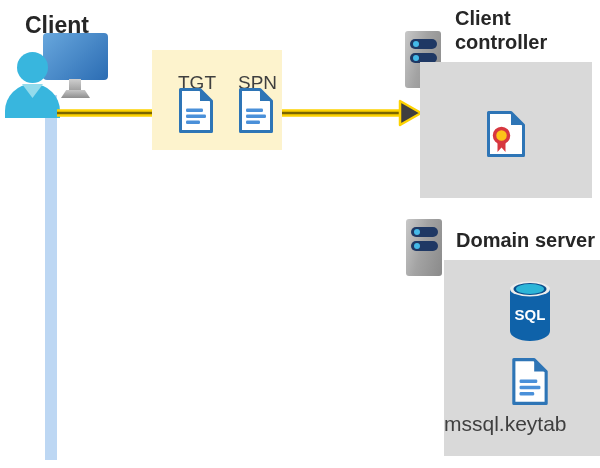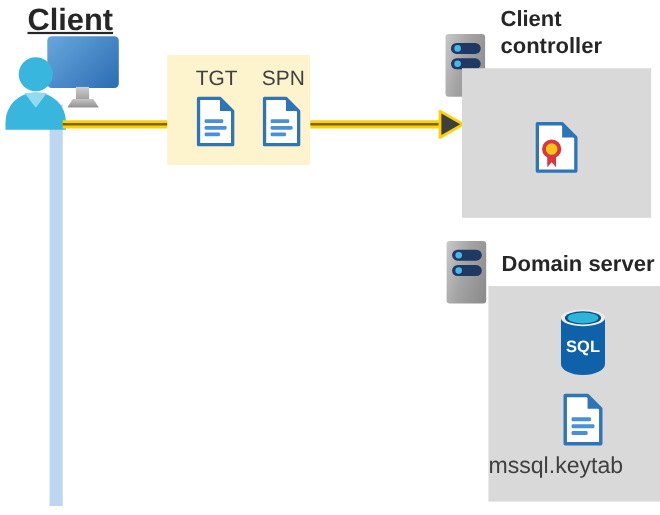--- a/index.html
+++ b/index.html
@@ -1,20 +1,20 @@
 <!DOCTYPE html>
 <html style="--accent-yellow: #fdd200; --arrow-core: #7a6600; --arrowhead-fill: #3f3f3f; --pale-yellow-box: #fdf3cd; --server-box-gray: #d9d9d9; --doc-blue: #2e75b6; --doc-line-blue: #4a90d9; --timeline-blue: #bdd7f3; --person-cyan: #38b6de; --person-cyan-light: #93dbec; --monitor-blue-light: #68a7dd; --monitor-blue-dark: #2b6cb3; --slot-navy: #1f3864; --slot-dot-cyan: #45b9e8; --seal-red: #d7373f; --seal-yellow: #fcc419; --sql-body-blue: #0f62a9; --sql-top-cyan: #2cb5d8; --text-dark: #262626; --text-gray: #3f3f3f;"><head>
 <meta charset="utf-8">
 <style>
   * { margin:0; padding:0; box-sizing:border-box; }
   html,body { background:#fff; font-family:"Liberation Sans", sans-serif; }
   .canvas { position:relative; width:600px; height:468px; background:#fff; overflow:hidden; }
 
   
-  .client-label { position:absolute; left:25px; top:2px; font-size:28px; font-weight:bold; color:var(--text-dark);text-decoration:underline; }
+  .client-label { position:absolute; left:25px; top:12px; font-size:23px; font-weight:bold; color:var(--text-dark); }
   .monitor { position:absolute; left:43px; top:33px; width:65px; height:47px; border-radius:4px;
              background:linear-gradient(135deg, var(--monitor-blue-light) 0%, var(--monitor-blue-dark) 100%); }
   .stand-neck { position:absolute; left:69px; top:79px; width:12px; height:13px;
                 background:linear-gradient(180deg,#cfcfcf,#9a9a9a); }
   .stand-base { position:absolute; left:61px; top:90px; width:29px; height:8px;
                 background:linear-gradient(180deg,#c6c6c6,#8e8e8e);
                 clip-path:polygon(18% 0, 82% 0, 100% 100%, 0 100%); }
   .person-head { position:absolute; left:17px; top:52px; width:31px; height:31px; border-radius:50%;
                  background:var(--person-cyan); }
   .person-body { position:absolute; left:5px; top:84px; width:55px; height:34px;
@@ -24,21 +24,21 @@
   .timeline { position:absolute; left:45px; top:95px; width:12px; height:365px; background:var(--timeline-blue); }
 
   
   .arrow-svg { position:absolute; left:50px; top:93px; width:380px; height:40px; }
   .arrow-yellow { stroke:var(--accent-yellow); stroke-width:7.5; }
   .arrow-core { stroke:var(--arrow-core); stroke-width:2.4; }
   .arrow-head { fill:var(--arrowhead-fill); stroke:var(--accent-yellow); stroke-width:2.5; stroke-linejoin:round; }
 
   
   .ticket-box { position:absolute; left:152px; top:50px; width:130px; height:100px; background:var(--pale-yellow-box); }
-  .ticket-label { position:absolute; top:11px; width:36px; text-align:center;
+  .ticket-label { position:absolute; top:22px; width:36px; text-align:center;
                   font-size:19px; color:var(--text-gray); }
   .tgt-label { left:26px; }
   .spn-label { left:86px; }
   .tgt-doc { position:absolute; left:26px; top:37px; width:36px; height:47px; }
   .spn-doc { position:absolute; left:86px; top:37px; width:36px; height:47px; }
 
   
   .doc-page { fill:#fff; stroke:var(--doc-blue); stroke-width:3; stroke-linejoin:round; }
   .doc-fold { fill:var(--doc-blue); }
   .doc-line { fill:var(--doc-line-blue); }

